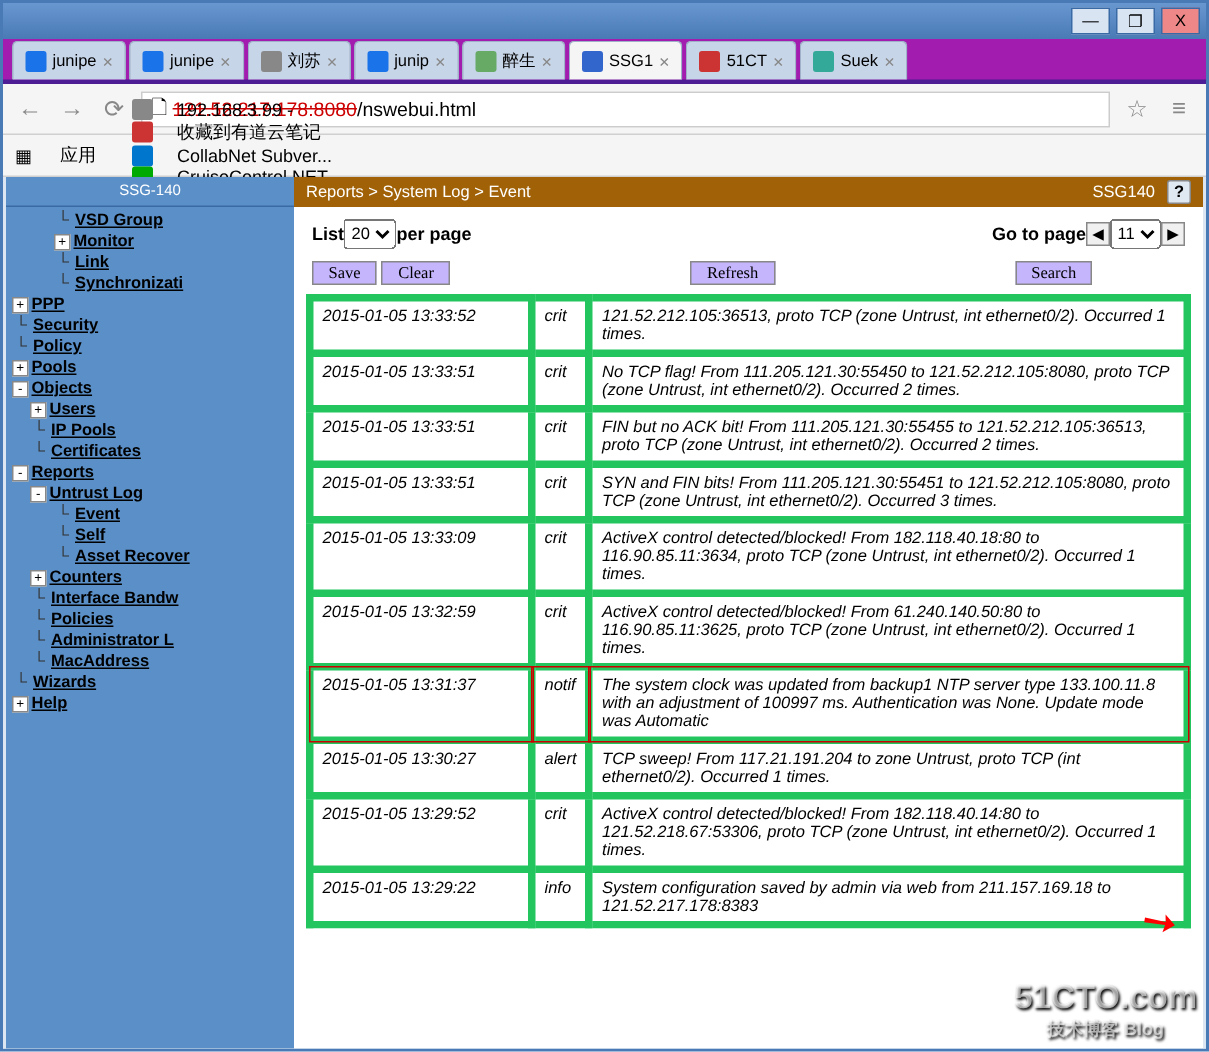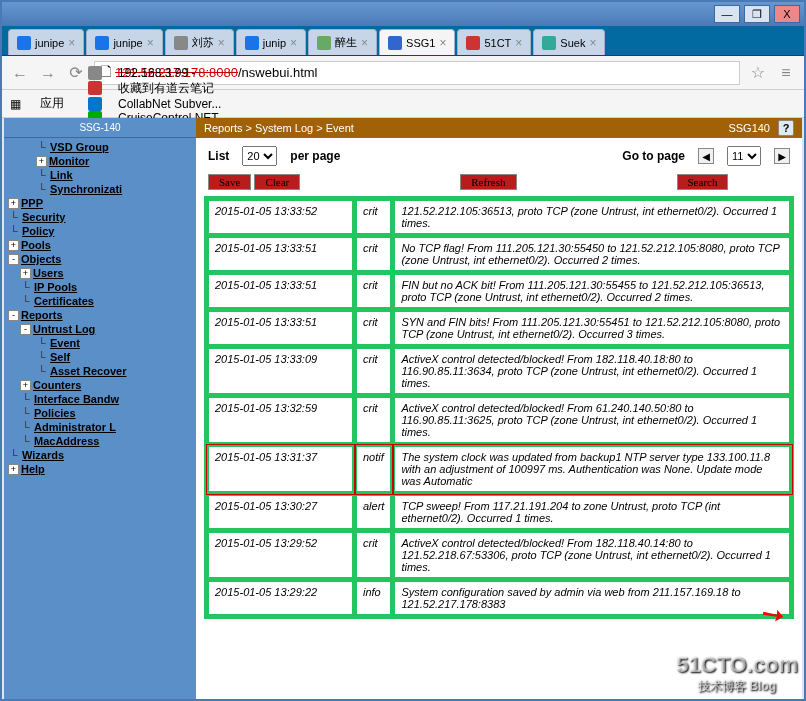--- a/index.html
+++ b/index.html
@@ -1,20 +1,20 @@
 <!DOCTYPE html>
 <html><head>
 <meta charset="utf-8">
 <style>
 * { box-sizing: border-box; margin: 0; padding: 0; }
 body { font-family: Verdana, Arial, sans-serif; font-size: 11px; background: #fff; width: 806px; height: 701px; overflow: hidden; border: 2px solid #4a7ab5; position: relative; }
 .title-bar { height: 24px; background: linear-gradient(#6897d0, #4a7ab5); display: flex; justify-content: flex-end; align-items: center; padding: 0 4px; gap: 4px; }
 .win-btn { width: 26px; height: 18px; background: #d8e4f2; border: 1px solid #3a6aa5; display: flex; align-items: center; justify-content: center; font-size: 11px; cursor: pointer; }
 .win-btn.close { background: #e88; }
-.tab-strip { height: 30px; background: #0369a1; display: flex; align-items: flex-end; padding: 0 6px; border-bottom: 1px solid #4c1d95; }
+.tab-strip { height: 30px; background: #a21caf; display: flex; align-items: flex-end; padding: 0 6px; border-bottom: 3px solid #4c1d95; }
 .tab { height: 26px; padding: 4px 8px; background: #c7d5e8; border: 1px solid #a0b0c8; border-bottom: none; border-radius: 4px 4px 0 0; margin-right: 2px; display: flex; align-items: center; gap: 4px; font-size: 11px; max-width: 92px; overflow: hidden; white-space: nowrap; }
 .tab.active { background: #f5f5f5; }
 .tab-close { font-size: 12px; color: #888; cursor: pointer; }
 .tab-fav { width: 14px; height: 14px; display: inline-block; }
 .addr-bar { height: 34px; background: #f5f5f5; display: flex; align-items: center; padding: 0 8px; gap: 8px; border-bottom: 1px solid #d0d0d0; }
 .nav-btn { width: 20px; height: 20px; display: flex; align-items: center; justify-content: center; color: #888; font-size: 16px; cursor: pointer; }
 .url-box { flex: 1; height: 24px; border: 1px solid #ccc; background: #fff; display: flex; align-items: center; padding: 0 6px; font-size: 13px; }
 .url-strike { text-decoration: line-through; color: #c00; }
 .bm-bar { height: 28px; background: #f5f5f5; display: flex; align-items: center; padding: 0 8px; gap: 12px; border-bottom: 1px solid #d0d0d0; font-size: 12px; }
 .bm-item { display: flex; align-items: center; gap: 16px; cursor: pointer; }
@@ -30,23 +30,23 @@
 .tree-item a { color: #000; text-decoration: underline; font-weight: bold; }
 .exp { width: 11px; height: 11px; border: 1px solid #888; background: #fff; color: #000; font-size: 9px; line-height: 9px; text-align: center; display: inline-block; }
 .branch { width: 12px; display: inline-block; text-align: center; color: #333; }
 .indent-1 { padding-left: 16px; }
 .indent-2 { padding-left: 32px; }
 .main { flex: 1; background: #fff; display: flex; flex-direction: column; overflow: hidden; position: relative; }
 .breadcrumb { height: 20px; background: #a16207; color: #fff; padding: 2px 8px; font-size: 11px; display: flex; align-items: center; justify-content: space-between; }
 .bc-right { display: flex; align-items: center; gap: 8px; }
 .help-icon { width: 16px; height: 16px; background: #e0e8f2; border: 1px solid #888; display: flex; align-items: center; justify-content: center; color: #000; font-weight: bold; cursor: pointer; border-radius: 2px; }
 .controls { padding: 8px 12px; display: flex; align-items: center; justify-content: space-between; font-size: 12px; }
-.ctrl-left, .ctrl-right { display: flex; align-items: center; gap: 13px; }
+.ctrl-left, .ctrl-right { display: flex; align-items: center; gap: 0; }
 .ctrl-sel { height: 20px; font-size: 11px; }
-.ctrl-btn { padding: 1px 10px; font-size: 11px; background: #b91c1c; border: 1px solid #888; font-family: "Times New Roman", serif; cursor: pointer; }
+.ctrl-btn { padding: 1px 10px; font-size: 11px; background: #c4b5fd; border: 1px solid #888; font-family: "Times New Roman", serif; cursor: pointer; }
 .btn-row { padding: 0 12px 6px; display: flex; gap: 160px; }
 .pg-btn { width: 16px; height: 16px; background: #f0f0f0; border: 1px solid #888; font-size: 10px; cursor: pointer; display: inline-flex; align-items: center; justify-content: center; }
 .log-table { width: 100%; border-collapse: collapse; font-size: 11px; }
 .log-table td { border: 5px solid #22c55e; padding: 4px 6px; vertical-align: top; font-style: italic; }
 .log-table tr.hl td { outline: 1px solid #c00; }
 .col-ts { width: 148px; white-space: nowrap; }
 .col-sev { width: 38px; }
 .table-wrap { padding: 0 8px; overflow: hidden; }
 .arrow-annot { position: absolute; bottom: 68px; right: 18px; color: #f00; font-size: 28px; transform: rotate(-35deg); pointer-events: none; }
 .watermark { position: absolute; bottom: 4px; right: 6px; color: rgba(255,255,255,0.6); font-size: 22px; font-weight: bold; text-shadow: 1px 1px 2px #000; pointer-events: none; }

